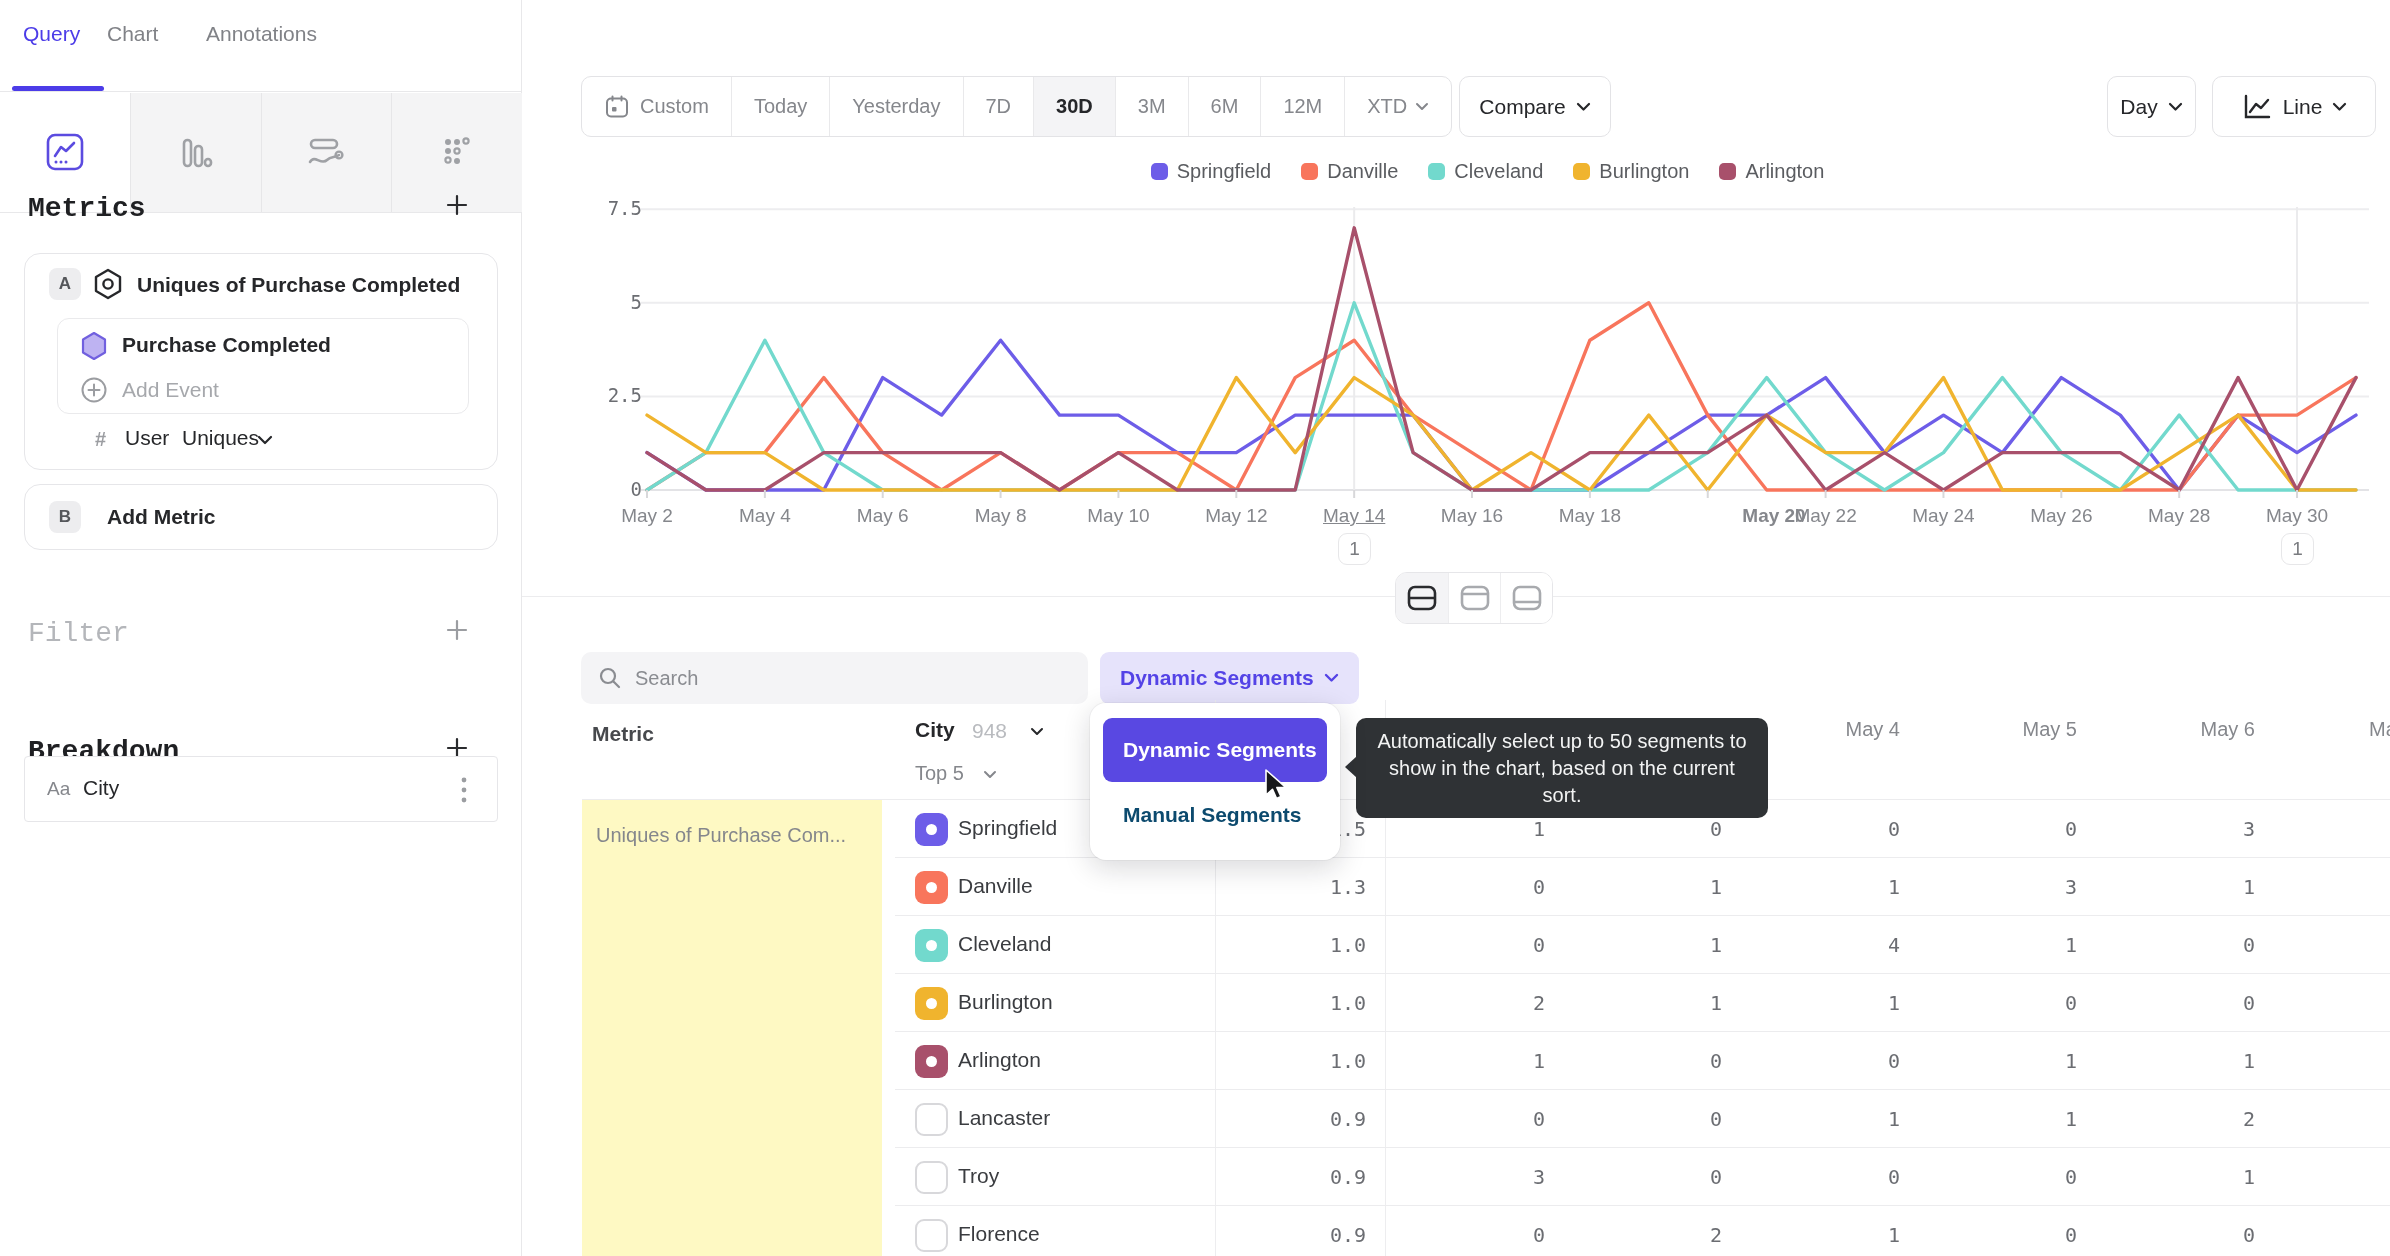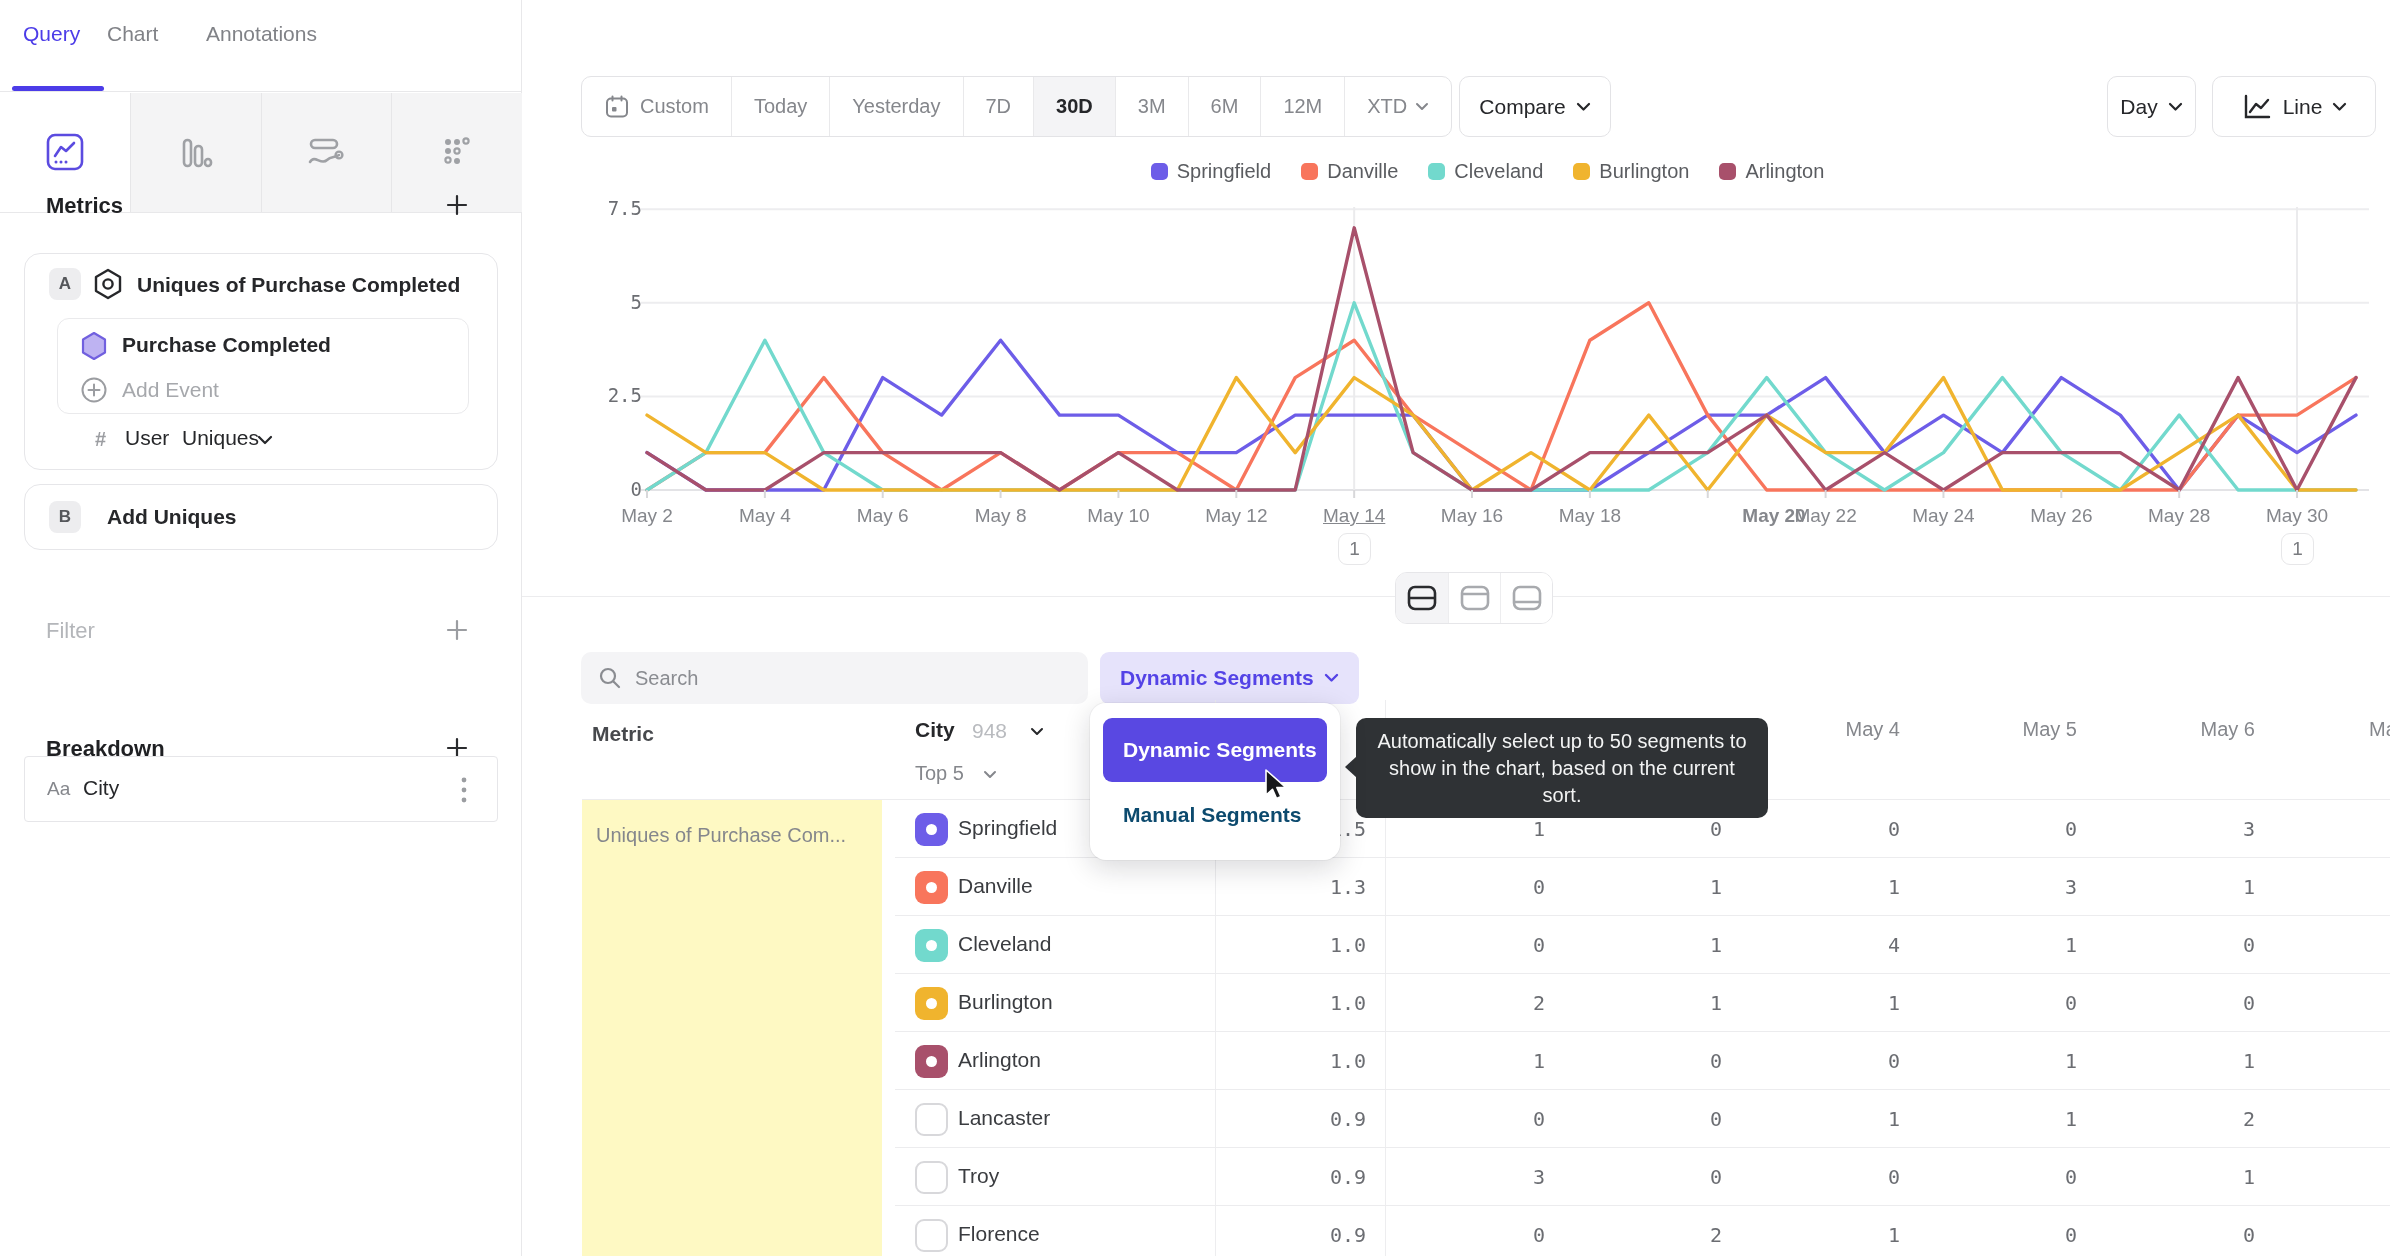--- a/index.html
+++ b/index.html
@@ -11,21 +11,21 @@
   
   #sidebar { position:absolute; left:0; top:0; width:522px; height:1256px; background:#fff; border-right:1px solid #e8e8ea; }
   #nav { position:absolute; left:0; top:0; width:522px; height:92px; border-bottom:1px solid #e8e8ea; }
   .nav-tab { position:absolute; top:22px; font-size:21px; font-weight:500; color:#808287; cursor:pointer; }
   .nav-tab.active { color:#4c3ce8; }
   #nav-underline { position:absolute; left:12px; top:86px; width:92px; height:5px; border-radius:3px; background:#4c3ce8; }
   #charttypes { position:absolute; left:0; top:93px; width:522px; height:120px; display:flex; border-bottom:1px solid #e8e8ea; }
   .ct-tab { flex:1; display:flex; align-items:center; justify-content:center; background:#f4f4f5; border-left:1px solid #e6e6e8; cursor:pointer; }
   .ct-tab:first-child { border-left:none; }
   .ct-tab.active { background:#fff; border-bottom:1px solid #fff; }
-  .sec-head { position:absolute; left:46px; font-size:22px; font-weight:700; color:#1f2023; }
+  .sec-head { position:absolute; left:28px; font-size:28px; font-weight:700; color:#1f2023;font-family:Liberation Mono, monospace; }
   .sec-head.dim { color:#b4b6ba; font-weight:500; }
   .plus-btn { position:absolute; left:440px; width:34px; height:34px; display:flex; align-items:center; justify-content:center; cursor:pointer; }
   .card { position:absolute; left:24px; width:474px; border:1px solid #e6e6e9; border-radius:16px; background:#fff; }
   .badge-letter { position:absolute; width:32px; height:32px; border-radius:8px; background:#ededef; color:#55575b; font-size:17px; font-weight:700; display:flex; align-items:center; justify-content:center; }
   .inner-card { position:absolute; left:32px; width:412px; border:1px solid #eaeaec; border-radius:12px; }
   .row-label { font-size:21px; font-weight:500; color:#26272a; }
   .row-label.dim { color:#a6a8ac; }
 
   
   #dateseg { position:absolute; left:581px; top:76px; height:61px; display:flex; border:1px solid #e3e3e6; border-radius:10px; overflow:hidden; background:#fff; }
@@ -157,21 +157,21 @@
     <div class="abs" style="left:70px; top:174px; font-size:20px; color:#9b9da1; font-weight:600">#</div>
     <div class="abs row-label" style="left:100px; top:172px">User</div>
     <div class="abs row-label" style="left:157px; top:172px">Uniques</div>
     <svg class="abs" style="left:232px; top:181px" width="16" height="11" viewBox="0 0 16 11">
         <path d="M2 2 l6 6 l6-6" fill="none" stroke="#26272a" stroke-width="2.2" stroke-linecap="round" stroke-linejoin="round"></path>
       </svg>
   </div>
 
   <div class="card" style="top:484px; height:66px">
     <div class="badge-letter" style="left:24px; top:16px">B</div>
-    <div class="abs row-label" style="left:82px; top:20px; font-weight:700">Add Uniques</div>
+    <div class="abs row-label" style="left:82px; top:20px; font-weight:700">Add Metric</div>
   </div>
 
   <div class="sec-head dim" style="top:618px">Filter</div>
   <div class="plus-btn" style="top:613px">
     <svg width="26" height="26" viewBox="0 0 26 26">
         <path d="M13 4v18M4 13h18" stroke="#9b9da1" stroke-width="2.2" stroke-linecap="round"></path>
       </svg>
   </div>
 
   <div class="sec-head" style="top:736px">Breakdown</div>

